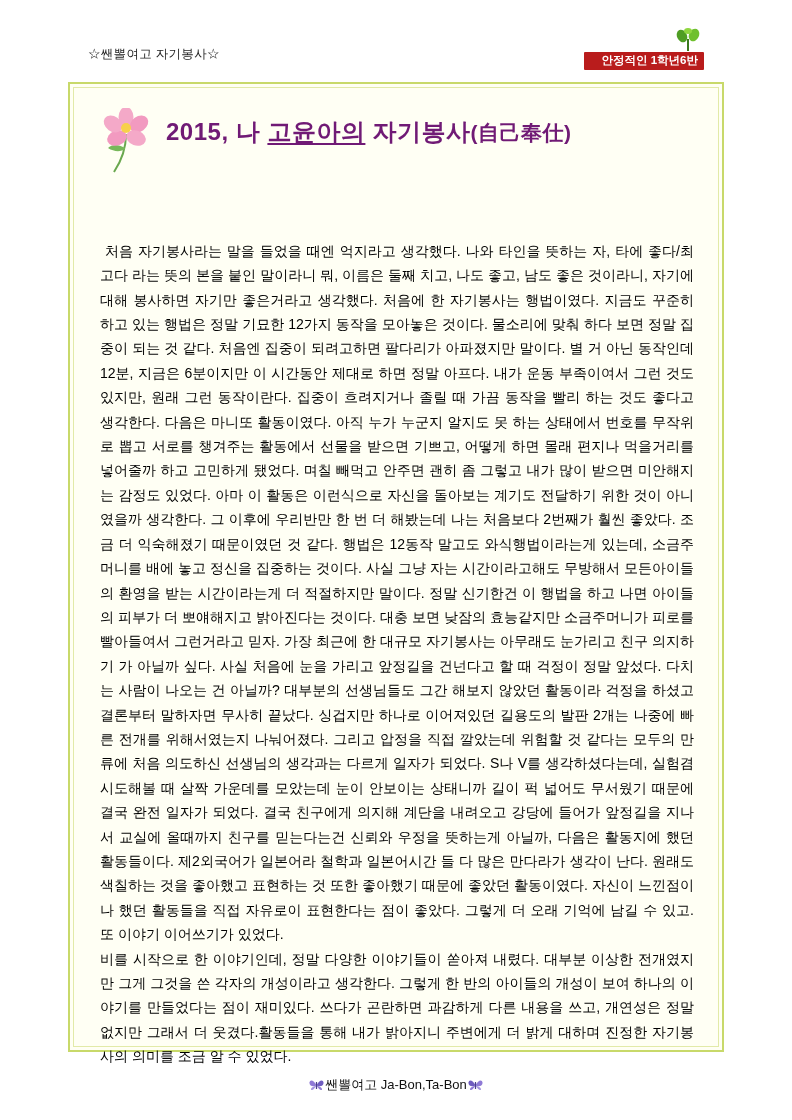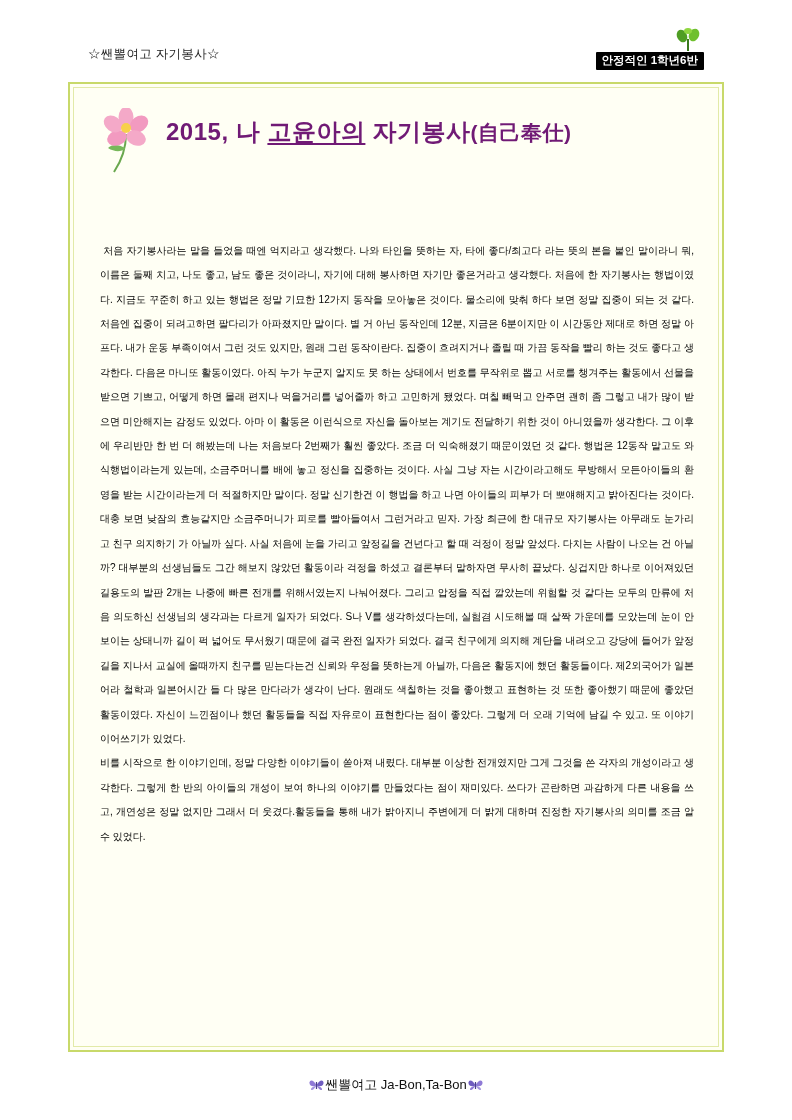--- a/index.html
+++ b/index.html
@@ -42,25 +42,25 @@
   }
   .header-right-wrap {
     position: absolute;
     right: 88px;
     top: 0px;
     height: 26px;
     display: flex;
     align-items: flex-end;
   }
   .class-badge {
-    background: #000000;
+    background: #b91c1c;
     color: #ffffff;
     font-size: 11.5px;
     font-weight: bold;
-    padding: 2px 6px 3px 6px;
+    padding: 2px 6px 3px 18px;
     line-height: 13px;
     white-space: nowrap;
     border-radius: 1px;
   }
   .leaf-logo {
     position: absolute;
     right: 88px;
     top: -16px;
     width: 30px;
     height: 24px;
@@ -119,21 +119,21 @@
   .doc-title .hanja {
     font-size: 21px;
   }
 
   
   .body-text {
     position: absolute;
     left: 30px;
     top: 106px;
     width: 594px;
-    font-size: 10px;
+    font-size: 14px;
     line-height: 24.4px;
     color: #000000;
     text-align: justify;
     text-justify: inter-character;
     word-break: break-all;
     white-space: pre-wrap;
   }
   .body-text p {
     margin: 0;
     text-indent: 0;

